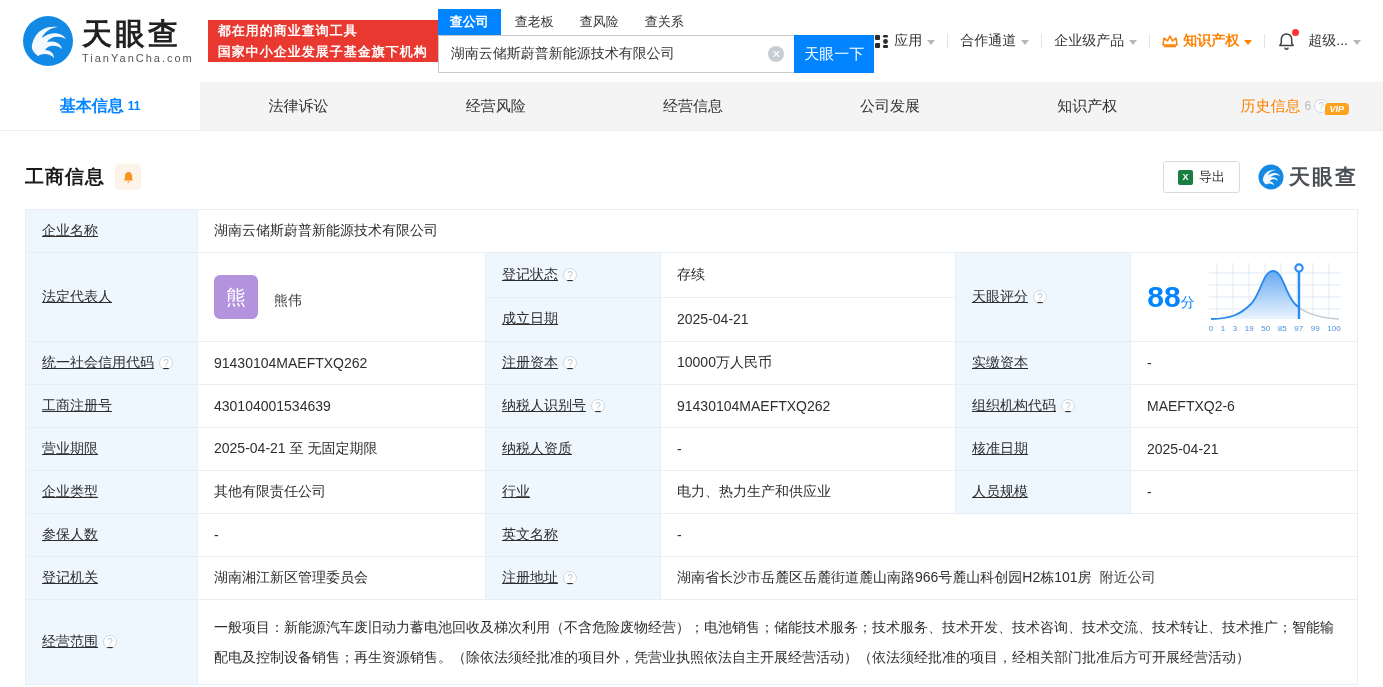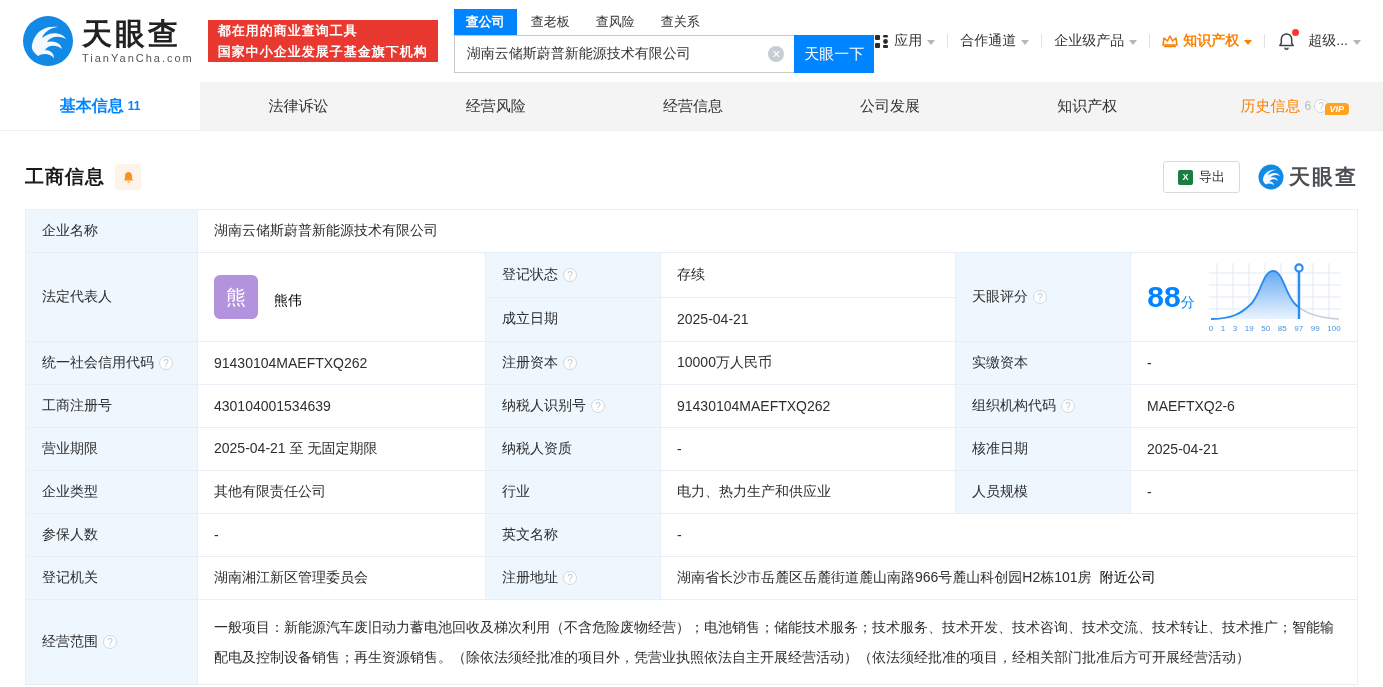--- a/index.html
+++ b/index.html
@@ -6,21 +6,21 @@
   html,body { width:1383px; background:#fff; font-family:"Liberation Sans","DejaVu Sans",sans-serif; color:#333; }
   body { min-height:687px; }
 
   
   .top-header { height:82px; display:flex; align-items:center; padding:0 22px; background:#fff; }
   .logo { display:flex; align-items:center; gap:8px; cursor:pointer; }
   .logo-swirl { width:52px; height:52px; flex:none; }
   .logo-txt-cn { font-size:30px; font-weight:bold; color:#222; letter-spacing:3px; line-height:1; }
   .logo-txt-en { font-size:11px; color:#555; letter-spacing:2px; margin-top:3px; }
   .banner { margin-left:14px; background:#e9382f; color:#fff; padding:0 10px; font-size:13px; font-weight:bold; line-height:1.65; letter-spacing:1px; white-space:nowrap; }
-  .search-wrap { margin-left:16px; width:440px; }
+  .search-wrap { width:440px; }
   .search-tabs { display:flex; align-items:flex-end; gap:2px; }
   .search-tab { font-size:13px; padding:4px 12px; cursor:pointer; color:#333; }
   .search-tab.active { background:#0084ff; color:#fff; font-weight:bold; }
   .search-row { display:flex; }
   .search-input-box { position:relative; flex:1; }
   .search-input { width:100%; height:38px; border:1px solid #c9c9c9; border-right:none; padding:0 34px 0 12px; font-size:14px; color:#333; outline:none; font-family:inherit; }
   .clear-icon { position:absolute; right:10px; top:11px; width:16px; height:16px; border-radius:50%; background:#c7cdd4; color:#fff; font-size:11px; line-height:16px; text-align:center; cursor:pointer; }
   .search-btn { width:80px; height:38px; background:#0084ff; color:#fff; font-size:15px; border:none; cursor:pointer; font-family:inherit; }
   .top-menu { margin-left:auto; display:flex; align-items:center; gap:12px; white-space:nowrap;justify-content:center; }
   .menu-item { display:flex; align-items:center; gap:5px; font-size:14px; color:#333; cursor:pointer; }
@@ -49,27 +49,27 @@
   .head-right { margin-left:auto; display:flex; align-items:center; gap:18px; }
   .export-btn { display:flex; align-items:center; gap:6px; border:1px solid #d9d9d9; border-radius:3px; background:#fff; padding:6px 14px; font-size:13px; color:#333; cursor:pointer; font-family:inherit; }
   .xls-icon { width:15px; height:15px; background:#1a7e43; border-radius:2px; color:#fff; font-size:9px; font-weight:bold; line-height:15px; text-align:center; }
   .wm-logo { display:flex; align-items:center; gap:5px; }
   .wm-logo .wm-txt { font-size:21px; font-weight:bold; color:#4a4f54; letter-spacing:2px; }
 
   
   table.info { width:100%; border-collapse:collapse; table-layout:fixed; margin-bottom:11px; }
   table.info td { border:1px solid #e7eef6; font-size:14px; padding:10px 16px; vertical-align:middle; color:#2e2e2e; word-break:break-all; }
   td.lbl { background:#eef7fe; color:#5e6670; }
-  td.lbl .lblflex { display:flex; align-items:center; }
+  td.lbl .lblflex { display:flex; align-items:center;text-decoration:underline; }
   .row-h { height:43px; }
   .green { color:#0baa5b; }
   .dash { color:#2e2e2e; }
   .rep-cell { display:flex; align-items:center; gap:16px; }
   .avatar { width:44px; height:44px; border-radius:6px; background:#b493de; color:#fff; font-size:20px; display:flex; align-items:center; justify-content:center; cursor:pointer; flex:none; }
-  a.blue-link, .blue-link { color:#000000; text-decoration:none; cursor:pointer;margin-top:7px; }
+  a.blue-link, .blue-link { color:#404040; text-decoration:none; cursor:pointer;margin-top:7px; }
   .addr-link { margin-left:8px; white-space:nowrap; }
   .scope-cell { line-height:30px; padding:12px 16px !important; }
 
   
   .score-cell { display:flex; align-items:center; justify-content:center; gap:14px; padding:4px 0; }
   .score-num { font-size:30px; font-weight:bold; color:#0084ff; line-height:1; }
   .score-unit { font-size:14px; color:#0084ff; }
   .score-chart { display:flex; flex-direction:column; }
   .score-ticks { display:flex; justify-content:space-between; width:132px; font-size:8px; color:#4a90d9; margin-top:1px; }
 </style>

